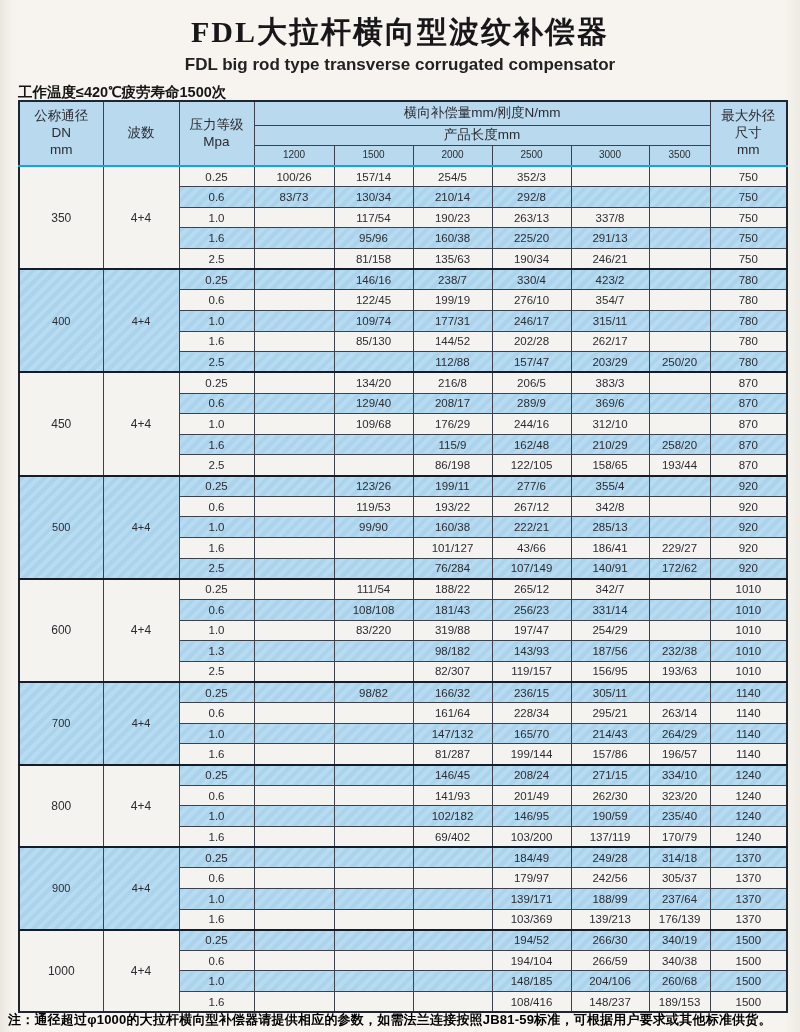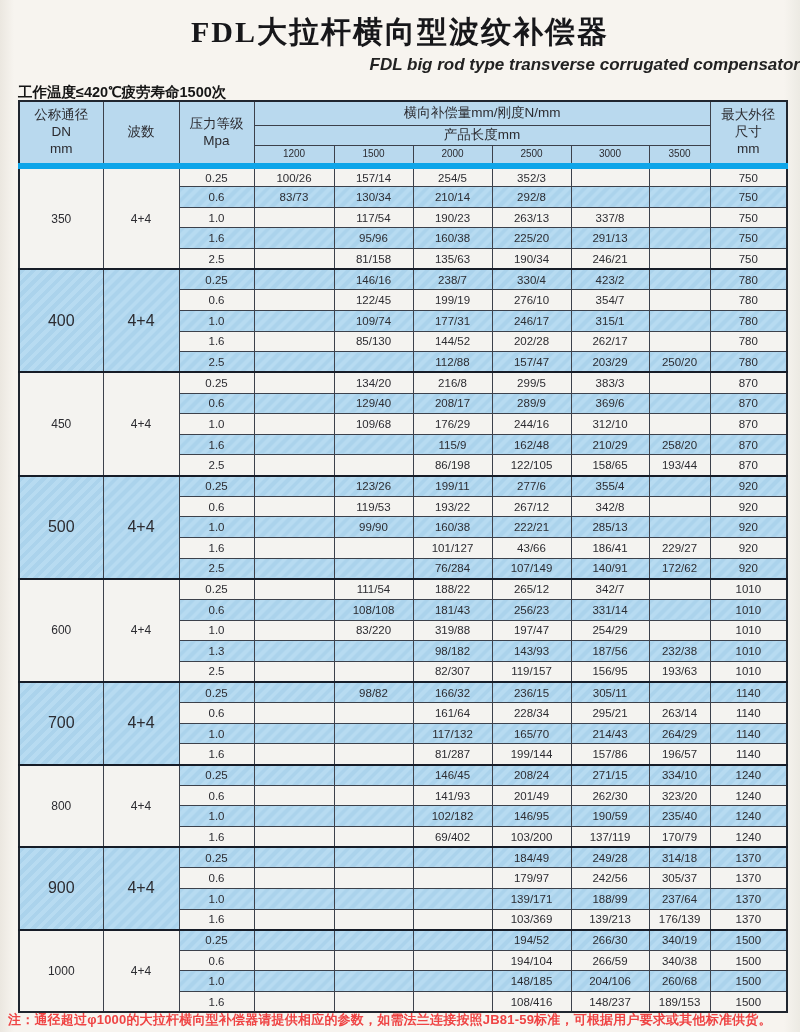--- a/index.html
+++ b/index.html
@@ -13,22 +13,22 @@
     overflow: hidden;
   }
   .page { position: relative; width: 800px; height: 1032px; }
 
   .title {
     text-align: center; padding-top: 12px;
     font-family: "Liberation Serif", "DejaVu Serif", serif;
     font-weight: bold; font-size: 30px; letter-spacing: 2px; color: #17171a;
   }
   .subtitle {
-    text-align: right; margin-top: 2px;
-    font-weight: bold; font-size: 17px; color: #222; font-style: italic;
+    text-align: center; margin-top: 2px;
+    font-weight: bold; font-size: 17px; color: #222;
   }
   .condition-note {
     margin: 8px 12px 4px 18px;
     font-weight: bold; font-size: 14.5px; color: #151515;
   }
 
   table.spec {
     position: absolute; left: 18px; top: 100px;
     width: 768px; border-collapse: collapse; table-layout: fixed;
     border: 2px solid #20262f;
@@ -41,37 +41,37 @@
     color: #2c2c31;
   }
   thead th {
     background: #b9d9ee;
     font-weight: normal; font-size: 13.5px; color: #1c1c20;
     white-space: pre-line; line-height: 1.25;
   }
   thead tr.h-top th { height: 24px; }
   thead tr.h-mid th { height: 20px; }
   thead tr.h-num th { height: 21px; font-size: 10px; }
-  thead { border-bottom: 6px solid #0ea5e9; }
+  thead { border-bottom: 2px solid #0ea5e9; }
 
   tbody td { height: 20.65px; font-size: 11.5px; }
   tr.stripe-white td { background: #f4f3f0; }
   tr.stripe-blue td {
     background: repeating-linear-gradient(135deg, #abd3ec 0 4px, #b7dbf1 4px 8px);
   }
   td.white-cell { background: #f4f3f0 !important; font-size: 12px; margin-top: 12px; }
   td.blue-cell {
     background: repeating-linear-gradient(135deg, #abd3ec 0 4px, #b7dbf1 4px 8px) !important;
-    font-size: 16px;
+    font-size: 11px;
   }
   tr.block-start td { border-top: 2px solid #161c27; }
 
   .footnote {
     position: absolute; left: 8px; top: 1011px; width: 790px;
-    font-weight: bold; font-size: 13px; color: #ef4444; letter-spacing: 0.2px;
+    font-weight: bold; font-size: 13px; color: #000000; letter-spacing: 0.2px;
   }
 
   .watermark { position: absolute; left: 0; top: 0; pointer-events: none; }
 </style>
 </head>
 <body>
 
 <div class="page">
 
   <div class="title">FDL大拉杆横向型波纹补偿器</div>
@@ -200,21 +200,21 @@
           <td>354/7</td>
           <td></td>
           <td>780</td>
         </tr>
         <tr class="stripe-blue">
           <td>1.0</td>
           <td></td>
           <td>109/74</td>
           <td>177/31</td>
           <td>246/17</td>
-          <td>315/1</td>
+          <td>315/11</td>
           <td></td>
           <td>780</td>
         </tr>
         <tr class="stripe-white">
           <td>1.6</td>
           <td></td>
           <td>85/130</td>
           <td>144/52</td>
           <td>202/28</td>
           <td>262/17</td>
@@ -231,21 +231,21 @@
           <td>250/20</td>
           <td>780</td>
         </tr>
         <tr class="stripe-white block-start">
           <td class="white-cell" rowspan="5">450</td>
           <td class="white-cell" rowspan="5">4+4</td>
           <td>0.25</td>
           <td></td>
           <td>134/20</td>
           <td>216/8</td>
-          <td>299/5</td>
+          <td>206/5</td>
           <td>383/3</td>
           <td></td>
           <td>870</td>
         </tr>
         <tr class="stripe-blue">
           <td>0.6</td>
           <td></td>
           <td>129/40</td>
           <td>208/17</td>
           <td>289/9</td>
@@ -406,21 +406,21 @@
           <td>161/64</td>
           <td>228/34</td>
           <td>295/21</td>
           <td>263/14</td>
           <td>1140</td>
         </tr>
         <tr class="stripe-blue">
           <td>1.0</td>
           <td></td>
           <td></td>
-          <td>117/132</td>
+          <td>147/132</td>
           <td>165/70</td>
           <td>214/43</td>
           <td>264/29</td>
           <td>1140</td>
         </tr>
         <tr class="stripe-white">
           <td>1.6</td>
           <td></td>
           <td></td>
           <td>81/287</td>

